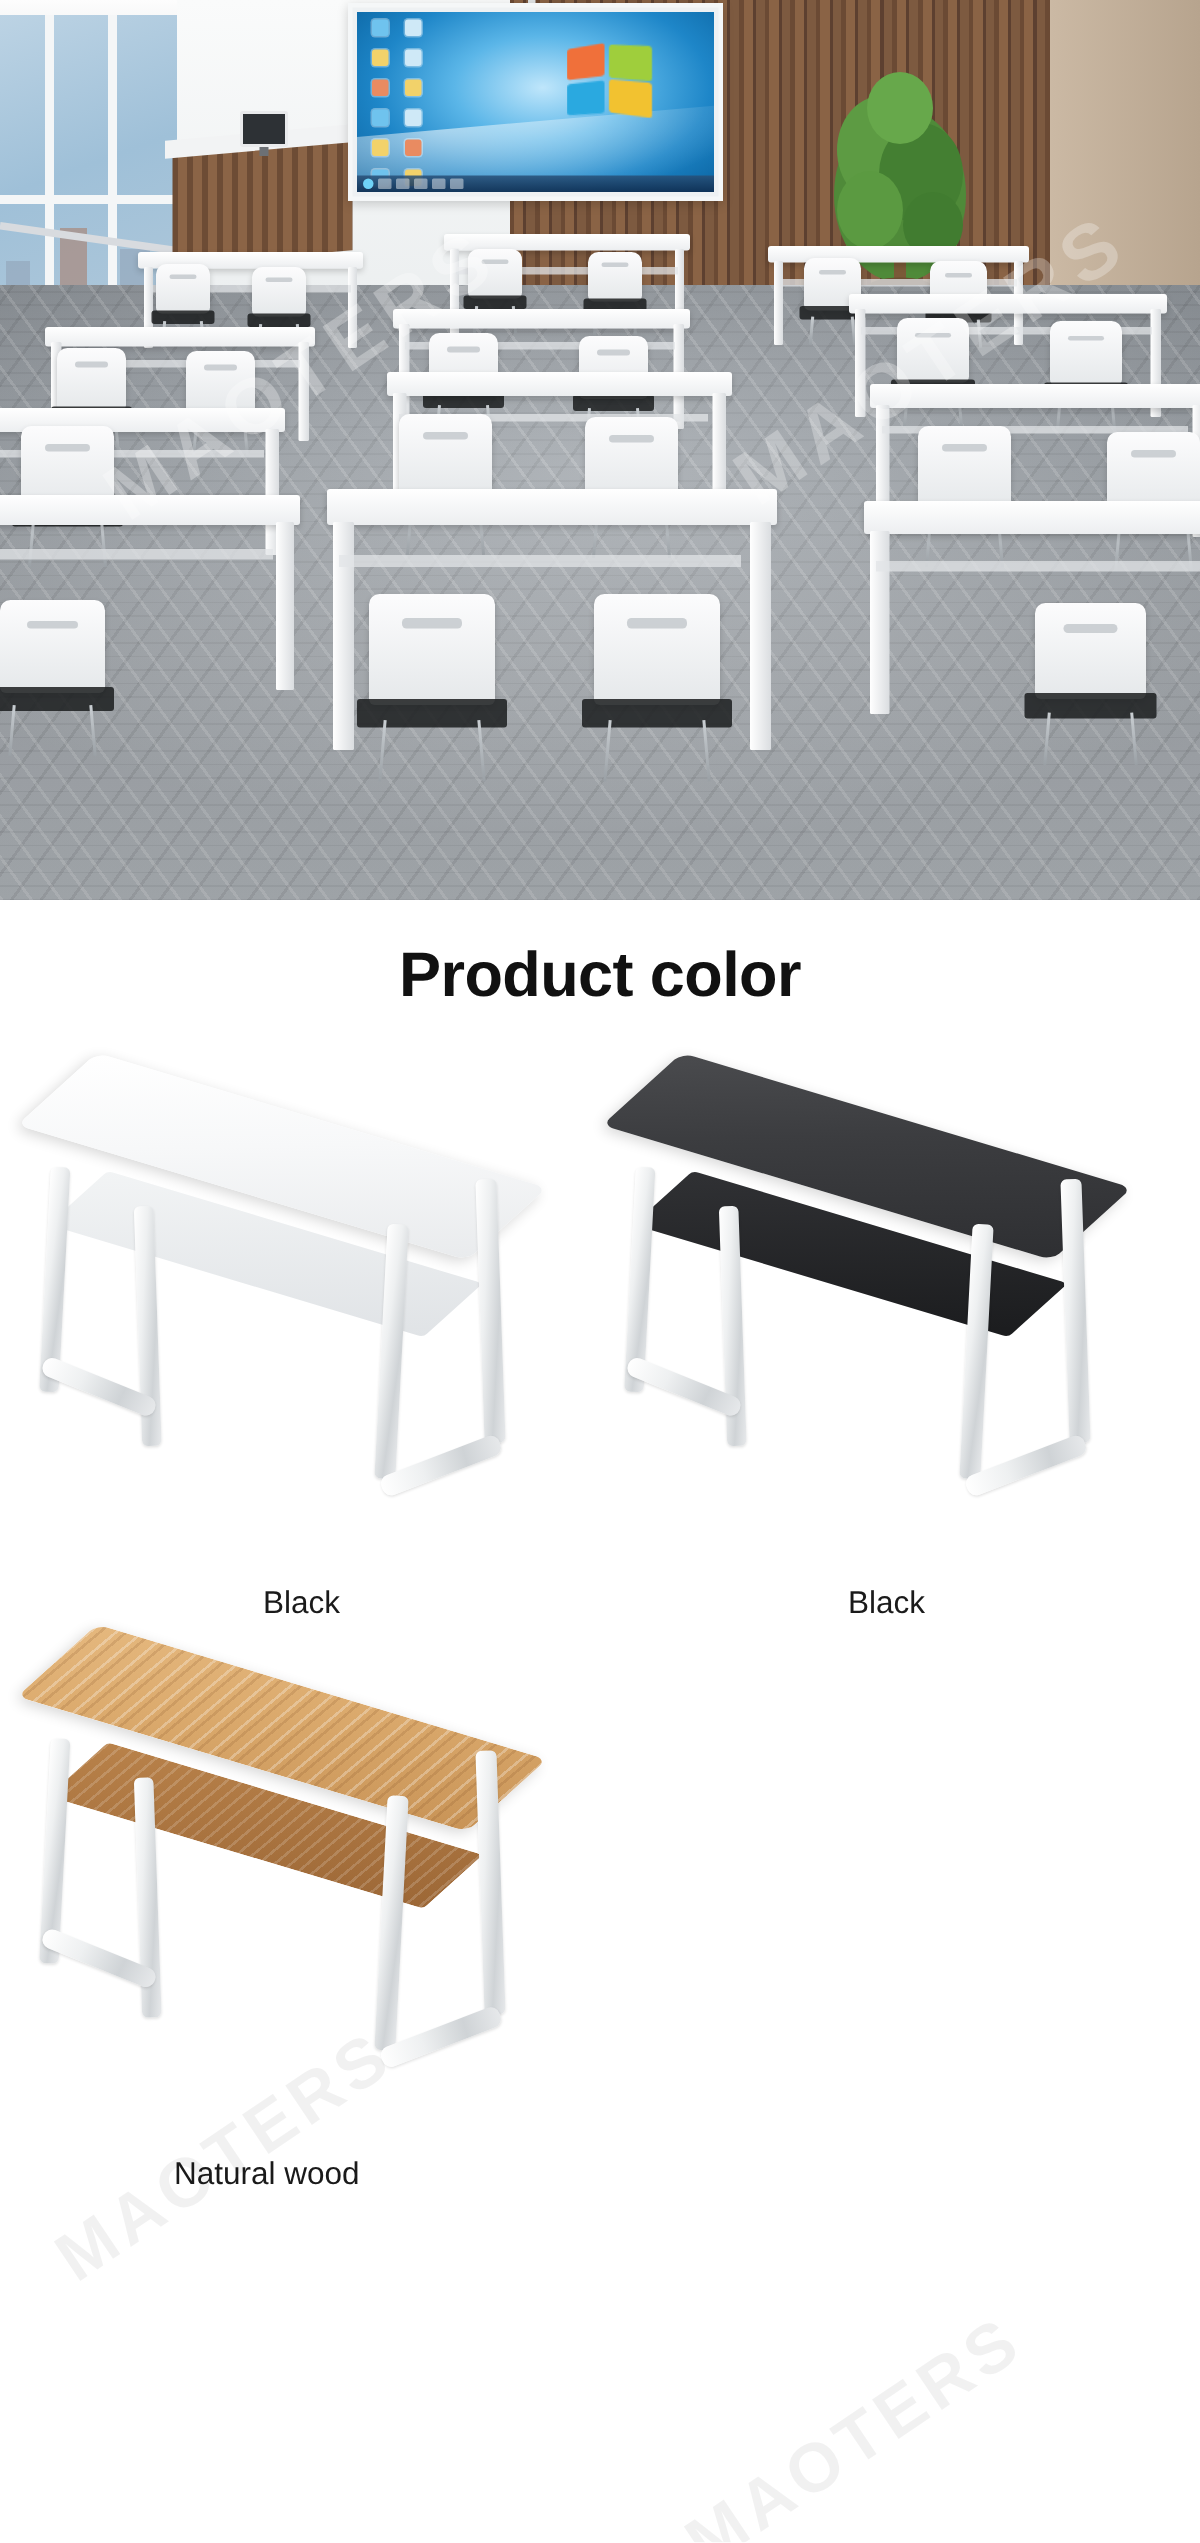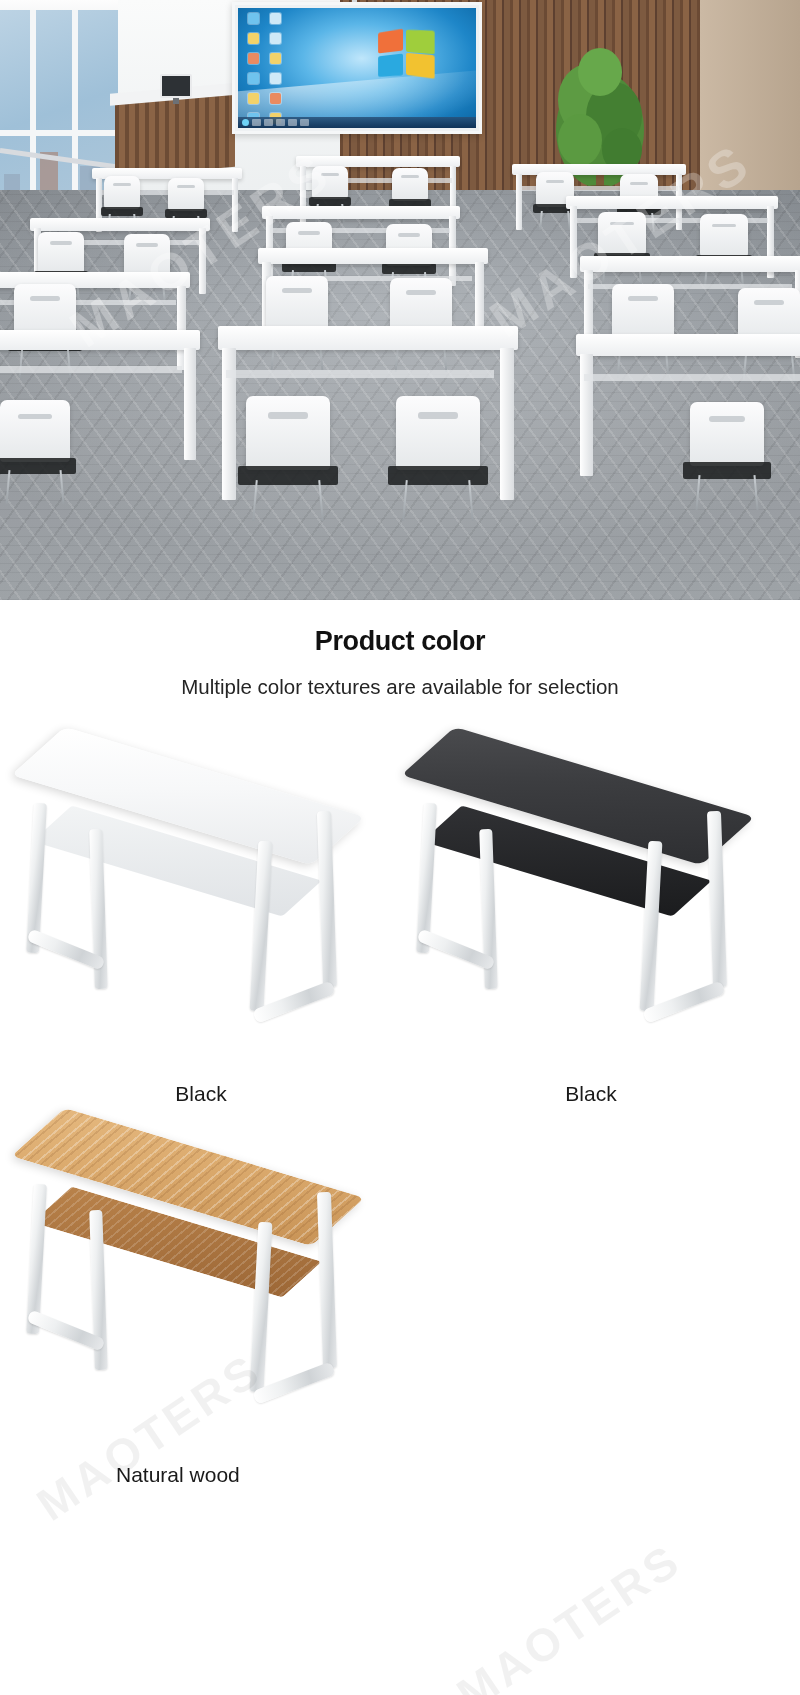--- a/index.html
+++ b/index.html
@@ -195,21 +195,21 @@
   }
   .chair .leg.a { left: 10%; transform: rotate(5deg); }
   .chair .leg.b { right: 10%; transform: rotate(-5deg); }
 
   
   .section {
     position: relative; width: 800px; background: #fff; padding-top: 26px;
   }
   .section-title {
     text-align: center;
-    font-size: 27px;
+    font-size: 42px;
     font-weight: 700;
     color: #111111;
     letter-spacing: -0.4px;
     line-height: 1.15;
     font-family: "Liberation Sans", sans-serif;
   }
   .section-sub {
     text-align: center;
     font-size: 20.5px;
     color: #252525;
@@ -615,21 +615,20 @@
         <div class="leg b"></div>
     </div>
 
     <div class="wm-hero">MAOTERS</div>
     <div class="wm-hero2">MAOTERS</div>
   </div>
 
   <div class="section">
 
     <h1 class="section-title">Product color</h1>
-    <p class="section-sub">Multiple color textures are available for selection</p>
 
     <div class="color-grid">
 
       <div class="color-cell">
         <div class="color-stage">
           <div class="desk3d c-white">
             <div class="dtop-edge"></div>
             <div class="dtop"></div>
             <div class="dshelf"></div>
             <div class="dleg leg-outer-front"></div>

